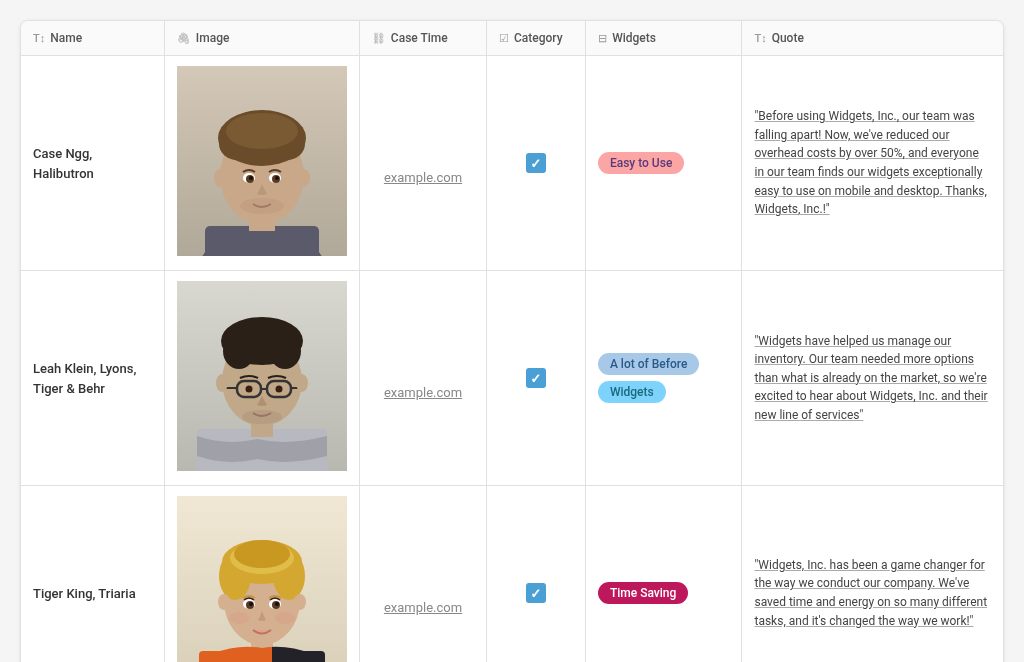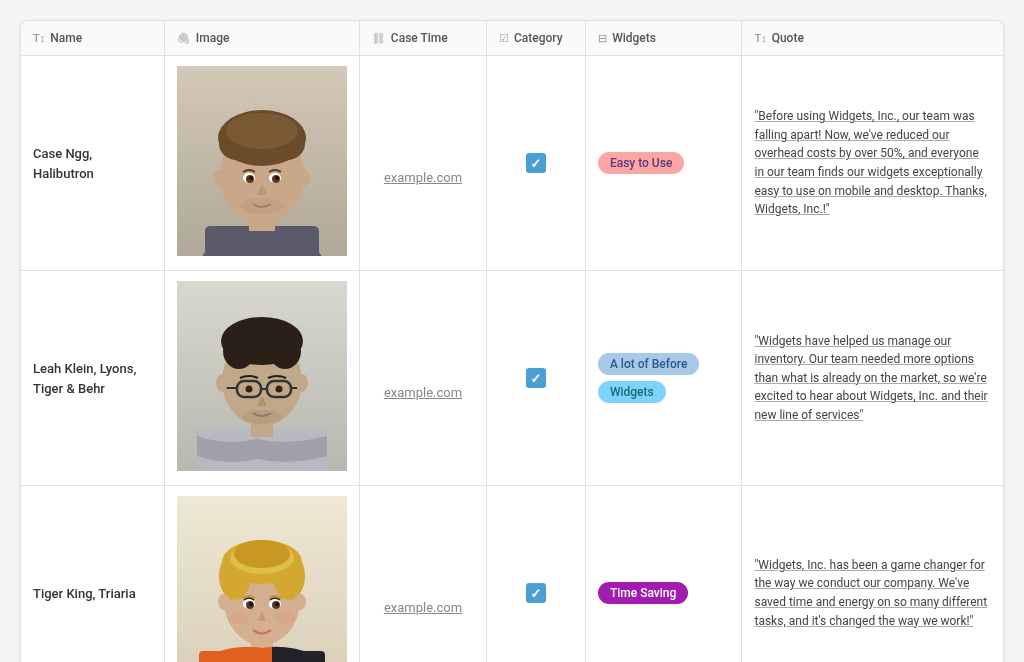--- a/index.html
+++ b/index.html
@@ -108,21 +108,21 @@
       display: inline-block;
       padding: 4px 12px;
       border-radius: 20px;
       font-size: 12px;
       font-weight: 500;
       white-space: nowrap;
     }
     .badge-purple { background: #fca5a5; color: #5a3a7a; }
     .badge-blue { background: #a8c8e8; color: #2a5a8a; }
     .badge-cyan { background: #7dd3fc; color: #1a6a7a; }
-    .badge-pink { background: #a21caf; color: #fff; }
+    .badge-pink { background: #be185d; color: #fff; }
 
     .quote-cell {
       font-size: 12px;
       color: #444;
       line-height: 1.55;
     }
     .quote-cell span {
       text-decoration: underline;
       text-decoration-color: #aaa;
     }

